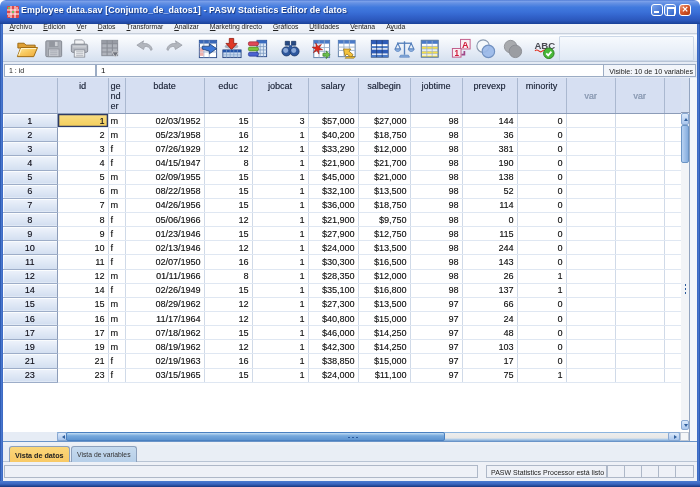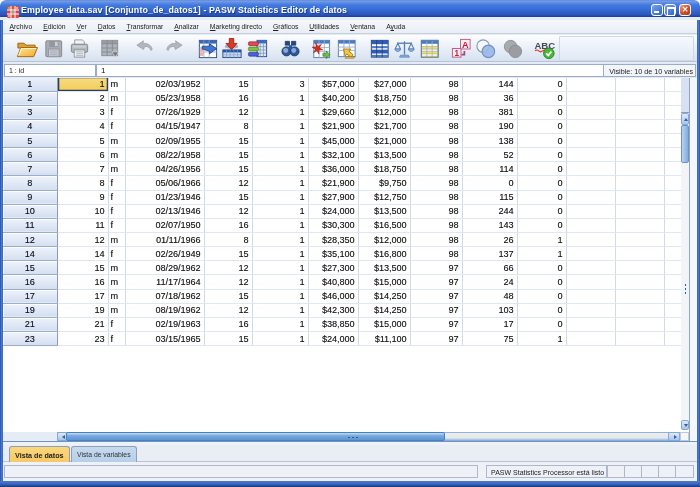--- a/index.html
+++ b/index.html
@@ -3,21 +3,21 @@
 * { margin:0; padding:0; box-sizing:border-box; }
 html,body { width:700px; height:487px; background:#fff; overflow:hidden;
   font-family:"Liberation Sans",sans-serif; -webkit-font-smoothing:antialiased; }
 #win { position:absolute; left:0; top:0; width:700px; height:487px;
   border-radius:6px 6px 0 0; overflow:hidden; background:#e6ecf5; }
 #frameL,#frameR { position:absolute; top:20px; bottom:0; width:3px;
   background:linear-gradient(90deg,#1e48a0,#4a7ad0 40%,#3a66c0); z-index:30; }
 #frameL { left:0; } #frameR { right:0; background:linear-gradient(90deg,#3a66c0,#4a7ad0 60%,#1e48a0); }
 #frameB { position:absolute; left:0; right:0; bottom:0; height:6px;
   background:linear-gradient(180deg,#4a7ad0,#3a66c0 50%,#16367e); z-index:30; }
-#titlebar { position:absolute; left:0; top:0; width:100%; height:17px;
+#titlebar { position:absolute; left:0; top:0; width:100%; height:24px;
   background:linear-gradient(180deg,#4a76d2 0%,#7da2ea 5%,#6792e4 12%,#417ade 30%,#3a70d8 50%,#3161c9 70%,#2b57bb 85%,#214aa6 94%,#183f96 100%);
   border-radius:5px 5px 0 0; z-index:40; }
 #ticon { position:absolute; left:7px; top:4px; }
 #title { position:absolute; left:21px; top:5px; font-size:8.9px; font-weight:bold; color:#fff;
   text-shadow:1px 1px 1px #1b3a80; letter-spacing:.1px; white-space:nowrap; }
 .wbtn { position:absolute; top:4px; width:12px; height:12px; border-radius:3px;
   border:1px solid #fff; }
 #bmin { right:37px; background:linear-gradient(135deg,#7ba4ec,#2f62c8); }
 #bmax { right:24px; background:linear-gradient(135deg,#7ba4ec,#2f62c8); }
 #bclose { right:9px; background:linear-gradient(135deg,#f0a080,#d6572c 45%,#b03a10); }
@@ -292,20 +292,36 @@
           <col style="width:50px">
           <col style="width:52px">
           <col style="width:52px">
           <col style="width:55px">
           <col style="width:49px">
           <col style="width:49px">
           <col style="width:49px">
           <col style="width:17px">
         </colgroup>
 <tbody>
+          <tr class="hr">
+            <td class="hc"></td>
+            <td class="hc">id</td>
+            <td class="hc" style="text-align:left;padding-left:2px">ge<br>nd<br>er</td>
+            <td class="hc">bdate</td>
+            <td class="hc">educ</td>
+            <td class="hc">jobcat</td>
+            <td class="hc">salary</td>
+            <td class="hc">salbegin</td>
+            <td class="hc">jobtime</td>
+            <td class="hc">prevexp</td>
+            <td class="hc">minority</td>
+            <td class="hc" style="color:#93a5c0;vertical-align:middle;padding-top:0">var</td>
+            <td class="hc" style="color:#93a5c0;vertical-align:middle;padding-top:0">var</td>
+            <td class="hc"></td>
+          </tr>
           <tr>
             <td class="rh">1</td>
             <td class="dc r sel">1</td>
             <td class="dc l">m</td>
             <td class="dc r">02/03/1952</td>
             <td class="dc r">15</td>
             <td class="dc r">3</td>
             <td class="dc r">$57,000</td>
             <td class="dc r">$27,000</td>
             <td class="dc r">98</td>
@@ -331,21 +347,21 @@
             <td class="dc"></td>
             <td class="dc nb"></td>
           </tr>
           <tr>
             <td class="rh">3</td>
             <td class="dc r">3</td>
             <td class="dc l">f</td>
             <td class="dc r">07/26/1929</td>
             <td class="dc r">12</td>
             <td class="dc r">1</td>
-            <td class="dc r">$29,660</td>
+            <td class="dc r">$33,290</td>
             <td class="dc r">$12,000</td>
             <td class="dc r">98</td>
             <td class="dc r">381</td>
             <td class="dc r">0</td>
             <td class="dc"></td>
             <td class="dc"></td>
             <td class="dc nb"></td>
           </tr>
           <tr>
             <td class="rh">4</td>

